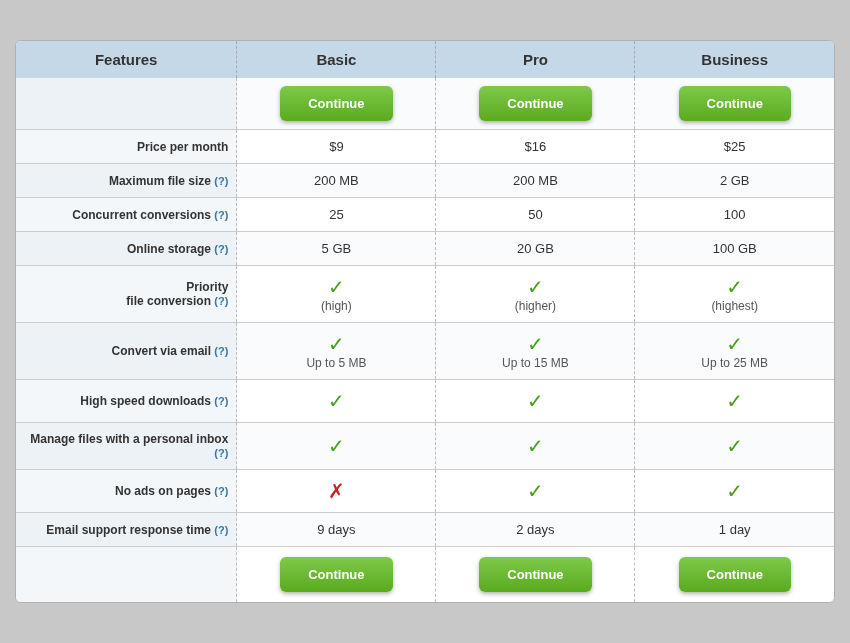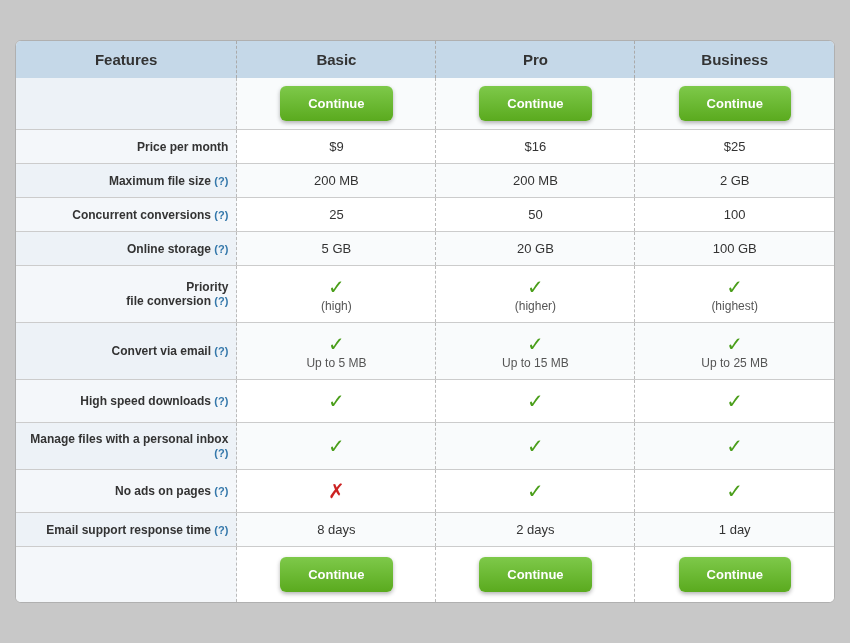--- a/index.html
+++ b/index.html
@@ -239,21 +239,21 @@
       <tr>
         <td>No ads on pages <a class="help">(?)</a></td>
         <td><span class="cross">✗</span></td>
         <td><span class="check">✓</span></td>
         <td><span class="check">✓</span></td>
       </tr>
 
 
       <tr>
         <td>Email support response time <a class="help">(?)</a></td>
-        <td>8 days</td>
+        <td>9 days</td>
         <td>2 days</td>
         <td>1 day</td>
       </tr>
 
       <tr class="bottom-btn-row">
         <td></td>
         <td>
           <button class="continue-btn">Continue</button>
         </td>
         <td>

